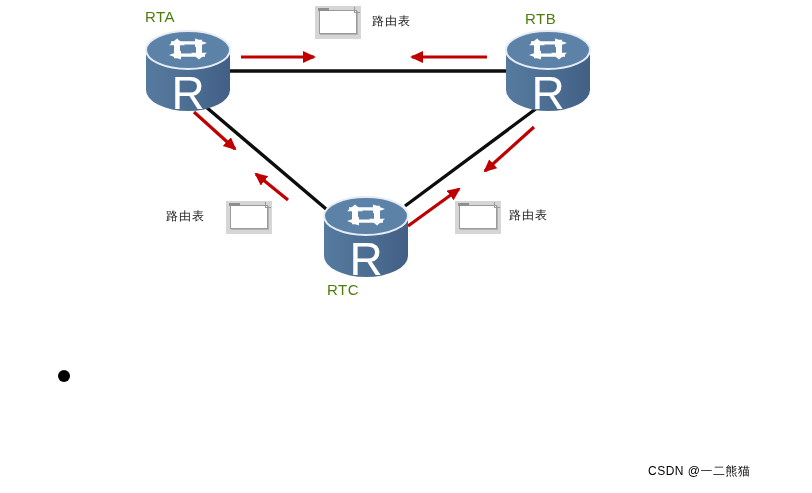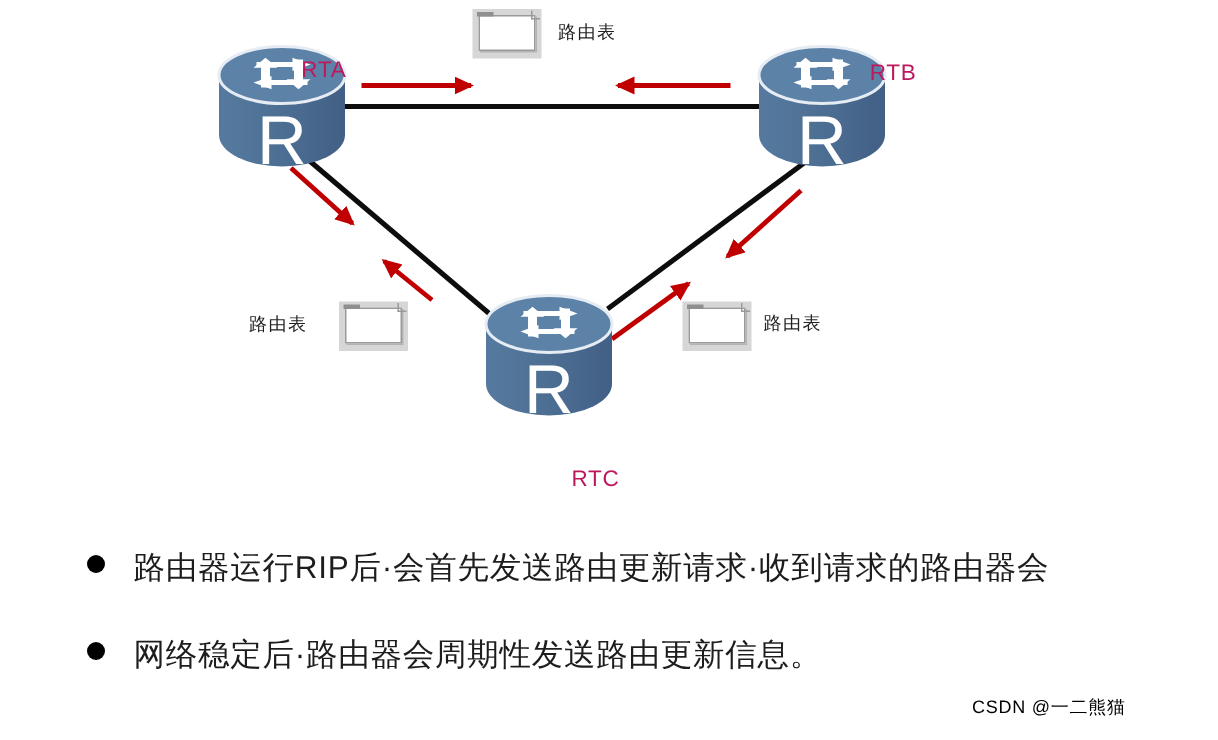--- a/index.html
+++ b/index.html
@@ -2,22 +2,22 @@
 <html><head>
 <meta charset="utf-8">
 <style>
   html,body{margin:0;padding:0;background:#ffffff;}
   #stage{
     position:relative;width:812px;height:493px;background:#ffffff;
     font-family:"Liberation Sans","DejaVu Sans",sans-serif;overflow:hidden;
   }
   svg{position:absolute;left:0;top:0;}
   .router-label{
-    position:absolute;width:86px;text-align:right;font-size:15px;
-    color:#be185d;letter-spacing:.5px;margin-top:30px;
+    position:absolute;width:86px;text-align:left;font-size:15px;
+    color:#4d7c0f;letter-spacing:.5px;
   }
   .rt-icon{position:absolute;width:46px;height:33px;background:#d6d6d6;}
   .rt-icon .win{
     position:absolute;left:4px;top:4px;right:4px;bottom:5px;background:#ffffff;
     border:1px solid #9a9a9a;box-shadow:1px 1px 0 #b3b3b3;
   }
   .rt-icon .dash{position:absolute;left:3px;top:2px;width:11px;height:3px;background:#8f8f8f;}
   .rt-icon .corner{
     position:absolute;right:1px;top:1px;width:5px;height:5px;
     border-left:1px solid #9a9a9a;border-bottom:1px solid #9a9a9a;
@@ -108,26 +108,19 @@
     <span class="win"></span>
     <span class="dash"></span>
     <span class="corner"></span>
   </div>
   <div class="rt-label" style="left:509px;top:207px;">路由表</div>
 
   <div id="bullets">
     <div class="bullet-item">
       <span class="bullet-dot"></span>
       <div class="bullet-text">
-        <div>路由器运行RIP后·会首先发送路由更新请求·收到请求的路由器会</div>
-      </div>
-    </div>
-    <div class="bullet-item">
-      <span class="bullet-dot"></span>
-      <div class="bullet-text">
-        <div>网络稳定后·路由器会周期性发送路由更新信息。</div>
       </div>
     </div>
   </div>
 
   <div id="watermark">CSDN @一二熊猫</div>
 
 </div>
 
 </body></html>

